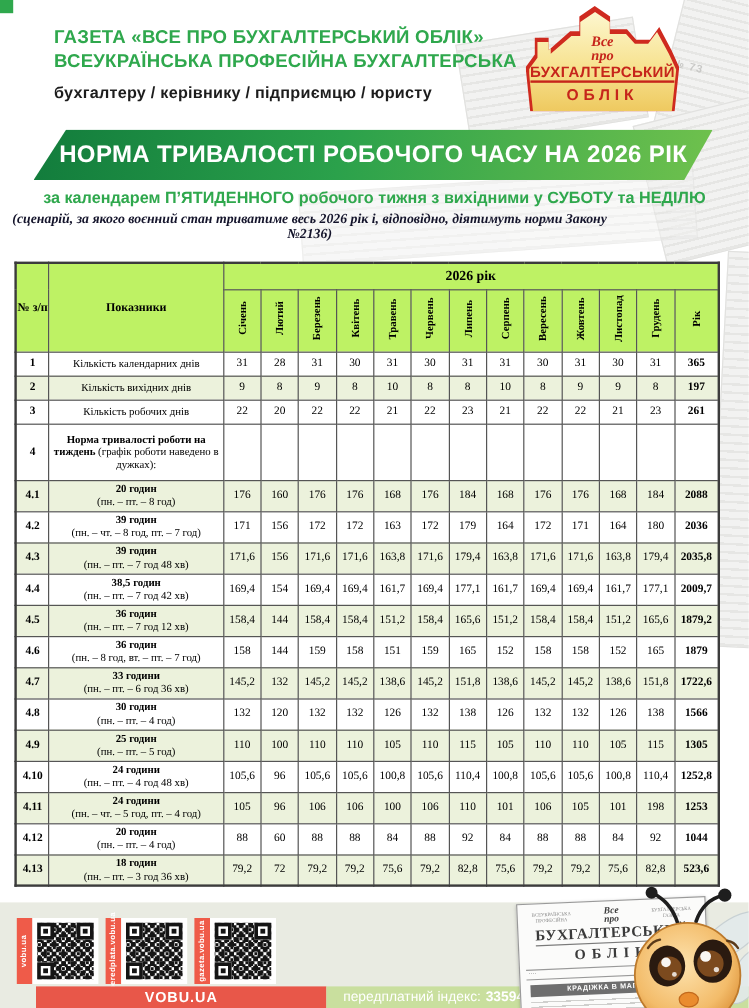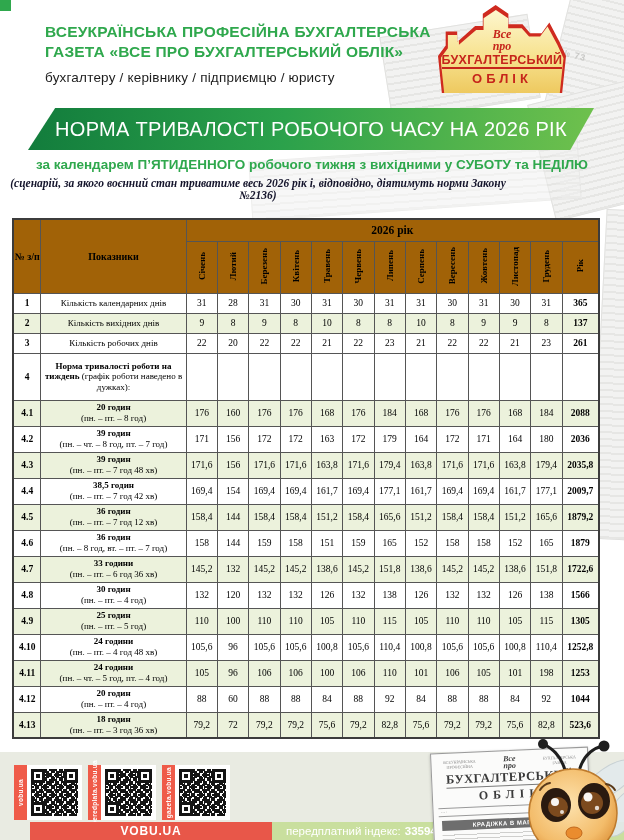--- a/index.html
+++ b/index.html
@@ -10,54 +10,54 @@
   
   .decor { position:absolute; background:#f2f2f1; border:1px solid #e1e1df; z-index:0; }
   .decor.lines { background-image:repeating-linear-gradient(0deg,#e6e6e4 0 2px,transparent 2px 7px); }
   .decor-txt { position:absolute; color:#c9c9c7; font-weight:bold; z-index:0; letter-spacing:1px; }
 
   .corner-square { position:absolute; left:0; top:0; width:11px; height:11px; background:#2fa84d; z-index:3; }
 
   
   .masthead { position:absolute; left:45px; top:22px; z-index:2; }
   .mast-line { color:#2fa84d; font-weight:bold; font-size:15.5px; line-height:1.32; letter-spacing:.2px; }
-  .audience { margin-top:7px; color:#1d1d1d; font-weight:normal; font-size:13.5px; letter-spacing:.2px; }
+  .audience { margin-top:7px; color:#1d1d1d; font-weight:bold; font-size:13.5px; letter-spacing:.2px; }
 
   
   .logo { position:absolute; left:438px; top:5px; width:128px; height:88px; z-index:2;
           background:#cf2a1f;
           clip-path:polygon(0 58%,6% 46%,6% 30%,15% 30%,15% 42%,29% 24%,35% 24%,35% 10%,45% 0,55% 10%,55% 22%,66% 22%,72% 32%,81% 32%,87% 20%,95% 42%,100% 58%,97% 100%,3% 100%);
           display:flex; align-items:flex-end; justify-content:center; }
   .logo-inner { width:calc(100% - 5px); height:calc(100% - 5px);
           background:linear-gradient(180deg,#fdf7cf 0%,#f7e290 55%,#eec95f 100%);
           clip-path:polygon(0 58%,6% 46%,6% 30%,15% 30%,15% 42%,29% 24%,35% 24%,35% 10%,45% 0,55% 10%,55% 22%,66% 22%,72% 32%,81% 32%,87% 20%,95% 42%,100% 58%,97% 100%,3% 100%);
           display:flex; flex-direction:column; align-items:center; justify-content:flex-end; padding-bottom:7px; }
   .logo-vse { color:#c6251b; font-family:"Liberation Serif",serif; font-weight:bold; font-style:italic; font-size:12px; line-height:.95; text-align:center; }
   .logo-buh { color:#c6251b; font-weight:bold; font-size:12.5px; letter-spacing:.3px; border-bottom:2px solid #c6251b; margin-top:1px; }
   .logo-oblik { color:#c6251b; font-weight:bold; font-size:13px; letter-spacing:4px; margin-top:2px; }
 
   
   .banner { position:absolute; left:28px; top:108px; width:566px; height:42px; z-index:2;
             background:linear-gradient(97deg,#127c3c 0%,#2ba14b 45%,#6fc14d 100%);
             clip-path:polygon(4.8% 0,100% 0,95.8% 100%,0 100%);
             display:flex; align-items:center; justify-content:center; }
-  .banner span { color:#fff; font-weight:normal; font-size:20px; letter-spacing:.3px;text-align:center; }
+  .banner span { color:#fff; font-weight:bold; font-size:20px; letter-spacing:.3px;text-align:center; }
 
   .subtitle { position:absolute; left:0; top:157px; width:624px; text-align:center; z-index:2;
               color:#2fa84d; font-weight:bold; font-size:13.5px; }
   .note { position:absolute; left:0; top:177px; width:516px; text-align:center; z-index:2;
           font-family:"Liberation Serif",serif; font-style:italic; font-weight:bold; font-size:11.5px; color:#14142b; }
 
   
   table.norm { position:absolute; left:12px; top:218px; width:588px; z-index:2;
                border-collapse:collapse; background:#fff;
                font-family:"Liberation Serif",serif; color:#000;
                border:2px solid #3c3c3c; }
   table.norm th, table.norm td { border:1px solid #555; }
-  th.hc { background:#a16207; font-weight:bold; font-size:10px; text-align:center; vertical-align:middle; }
+  th.hc { background:#bef264; font-weight:bold; font-size:10px; text-align:center; vertical-align:middle; }
   th.year-span { font-size:11.5px; height:22px; }
   th.month { height:52px; }
   .vert { writing-mode:vertical-rl; transform:rotate(180deg); display:inline-block;
           font-weight:bold; font-size:9px; white-space:nowrap; }
   td.num { text-align:center; font-weight:bold; font-size:9.5px; }
   td.label { text-align:center; padding:1px 3px; font-size:9px; line-height:1.18; }
   td.label .nrm { font-weight:normal; }
   td.val { text-align:center; font-size:9.5px; padding:0 1px; }
   td.year { font-weight:bold; }
   tr.shade td { background:#ecf2dc; }
@@ -115,22 +115,22 @@
   <div class="decor lines" style="left:555px;top:-20px;width:90px;height:170px;transform:rotate(14deg);"></div>
   <div class="decor lines" style="left:385px;top:25px;width:150px;height:85px;transform:rotate(-9deg);"></div>
   <div class="decor lines" style="left:540px;top:90px;width:110px;height:120px;transform:rotate(-14deg);"></div>
   <div class="decor lines" style="left:598px;top:210px;width:50px;height:330px;transform:rotate(3deg);"></div>
   <div class="decor lines" style="left:250px;top:150px;width:330px;height:60px;transform:rotate(-4deg);opacity:.55;"></div>
   <div class="decor-txt" style="left:560px;top:50px;font-size:9px;transform:rotate(14deg);">№ 73</div>
 
   <div class="corner-square"></div>
 
   <div class="masthead">
+    <div class="mast-line">ГАЗЕТА «ВСЕ ПРО БУХГАЛТЕРСЬКИЙ ОБЛІК»</div>
     <div class="mast-line">ВСЕУКРАЇНСЬКА ПРОФЕСІЙНА БУХГАЛТЕРСЬКА</div>
-    <div class="mast-line">ГАЗЕТА «ВСЕ ПРО БУХГАЛТЕРСЬКИЙ ОБЛІК»</div>
     <div class="audience">бухгалтеру / керівнику / підприємцю / юристу</div>
   </div>
 
   <div class="logo">
     <div class="logo-inner">
       <div class="logo-vse">
         <span>Все</span><br>
         <span>про</span>
       </div>
       <div class="logo-buh">БУХГАЛТЕРСЬКИЙ</div>
@@ -211,21 +211,21 @@
           <td class="val">9</td>
           <td class="val">8</td>
           <td class="val">10</td>
           <td class="val">8</td>
           <td class="val">8</td>
           <td class="val">10</td>
           <td class="val">8</td>
           <td class="val">9</td>
           <td class="val">9</td>
           <td class="val">8</td>
-          <td class="val year">137</td>
+          <td class="val year">197</td>
         </tr>
         <tr class=" slim">
           <td class="num">3</td>
           <td class="label"><span class="nrm">Кількість робочих днів</span></td>
           <td class="val">22</td>
           <td class="val">20</td>
           <td class="val">22</td>
           <td class="val">22</td>
           <td class="val">21</td>
           <td class="val">22</td>

